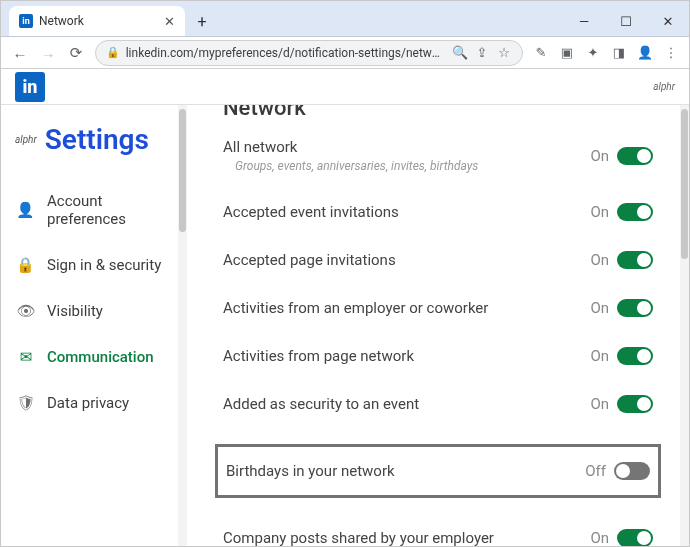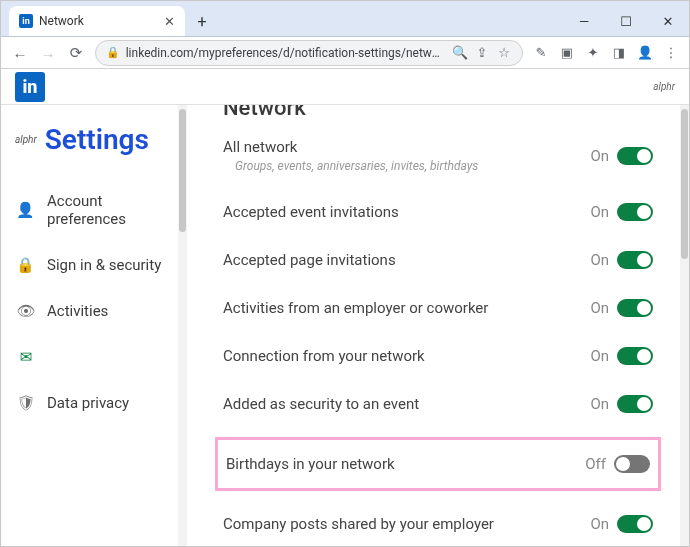--- a/index.html
+++ b/index.html
@@ -48,21 +48,21 @@
 .row .label-wrap { flex: 1; }
 .row .label { font-size: 15px; color: #444; }
 .row .sub { font-size: 12px; color: #9a9a9a; margin-top: 3px; font-style: italic; margin-left: 12px; }
 .row .state { font-size: 15px; color: #888; margin-right: 8px; }
 .toggle { width: 36px; height: 18px; border-radius: 10px; position: relative; cursor: pointer; }
 .toggle.on { background: #0b8043; }
 .toggle.off { background: #757575; }
 .toggle .knob { position: absolute; width: 14px; height: 14px; border-radius: 50%; background: #fff; top: 2px; }
 .toggle.on .knob { right: 2px; }
 .toggle.off .knob { left: 2px; }
-.highlight { border: 3px solid #f9a8d4; padding: 4px 8px; margin: 9px -8px; }
+.highlight { border: 3px solid #737373; padding: 4px 8px; margin: 16px -8px; }
 .highlight .row { padding: 11px 0; }
 
 .main-scroll { position: absolute; right: 0; top: 0; bottom: 0; width: 9px; background: #f3f3f3; }
 .main-scroll .thumb { position: absolute; left: 1px; right: 1px; top: 4px; height: 34%; background: #c7c7c7; border-radius: 4px; }
 </style>
 </head>
 <body>
 
 <div class="titlebar">
   <div class="tab">
@@ -114,24 +114,25 @@
         <div class="nav-item">
           <span class="ic">👤</span>
           <span>Account preferences</span>
         </div>
         <div class="nav-item">
           <span class="ic">🔒</span>
           <span>Sign in &amp; security</span>
         </div>
         <div class="nav-item">
           <span class="ic">👁</span>
-          <span>Activities</span>
+          <span>Visibility</span>
         </div>
         <div class="nav-item active">
           <span class="ic">✉</span>
+          <span>Communication</span>
         </div>
         <div class="nav-item">
           <span class="ic">🛡</span>
           <span>Data privacy</span>
         </div>
       </div>
     <div class="sidebar-scroll">
         <div class="thumb"></div>
       </div>
   </div>
@@ -172,21 +173,21 @@
             <div class="label-wrap">
               <div class="label">Activities from an employer or coworker</div>
             </div>
             <div class="state">On</div>
             <div class="toggle on">
               <div class="knob"></div>
             </div>
           </div>
           <div class="row">
             <div class="label-wrap">
-              <div class="label">Connection from your network</div>
+              <div class="label">Activities from page network</div>
             </div>
             <div class="state">On</div>
             <div class="toggle on">
               <div class="knob"></div>
             </div>
           </div>
           <div class="row">
             <div class="label-wrap">
               <div class="label">Added as security to an event</div>
             </div>

